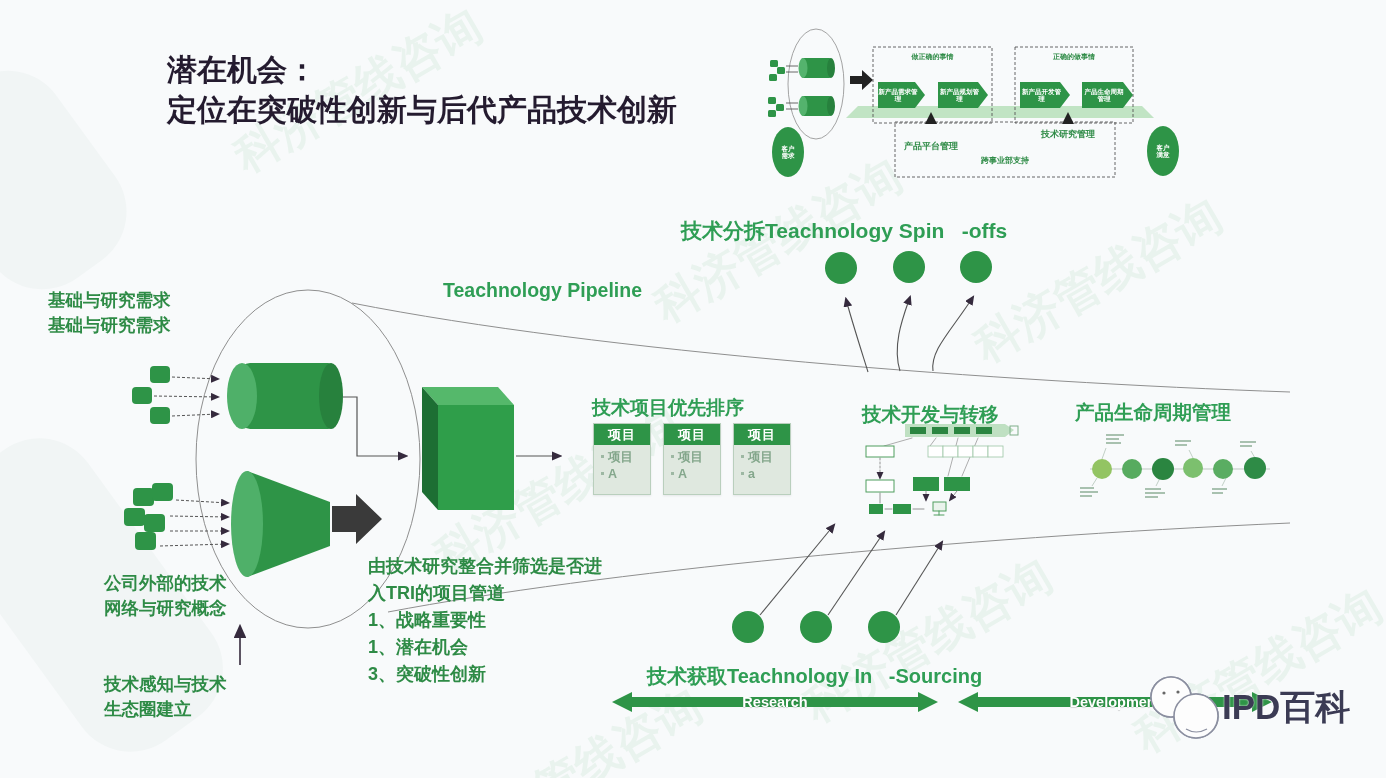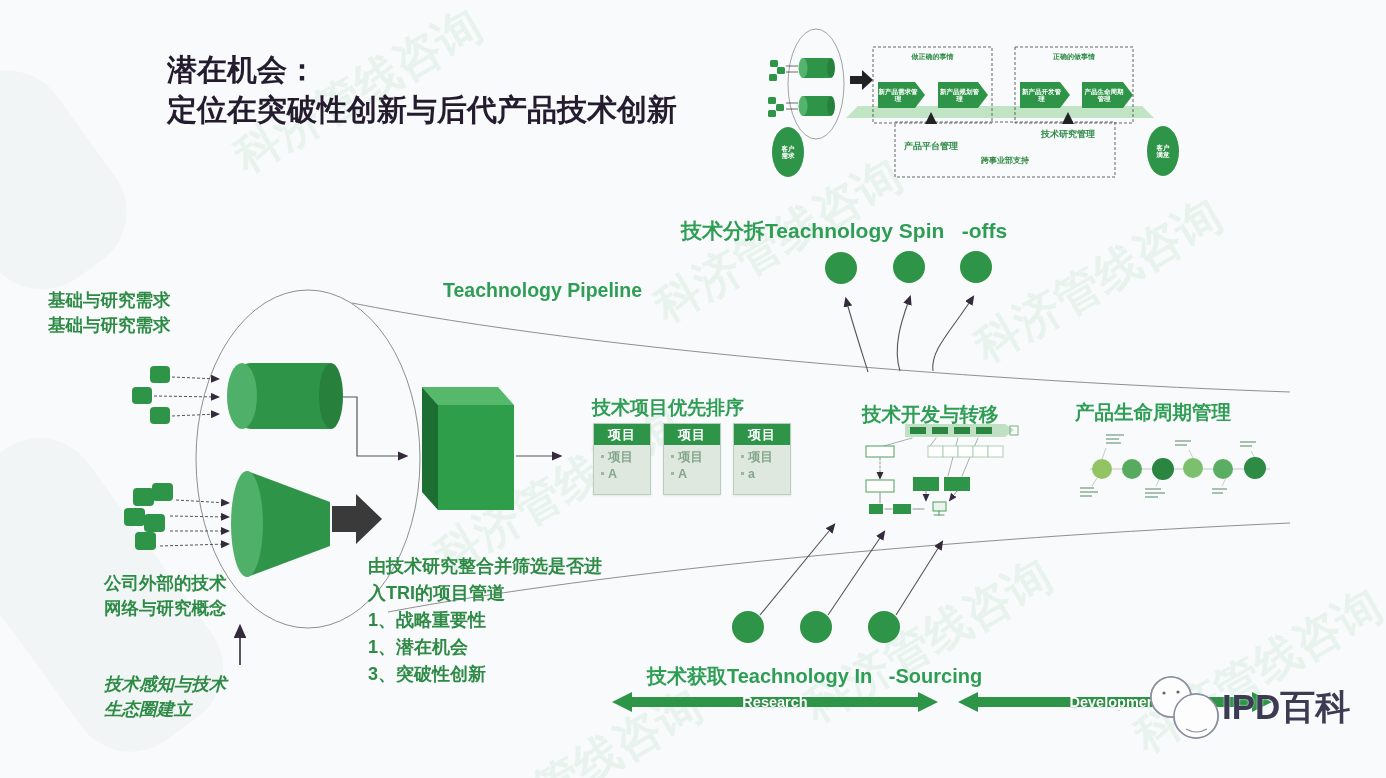--- a/index.html
+++ b/index.html
@@ -301,21 +301,21 @@
     </div>
   <div class="marks" style="left:1212px;top:488px;">
       <i style="width:15px"></i>
       <i style="width:11px"></i>
     </div>
 
   <div class="abs gh-dk" style="left:104px;top:571px;font-size:17.5px;line-height:25px;">
     <div>公司外部的技术</div>
     <div>网络与研究概念</div>
   </div>
-  <div class="abs gh-dk" style="left:104px;top:672px;font-size:17.5px;line-height:25px;font-style:italic;">
+  <div class="abs gh-dk" style="left:104px;top:672px;font-size:17.5px;line-height:25px;">
     <div>技术感知与技术</div>
     <div>生态圈建立</div>
   </div>
 
   <div class="abs gh-dk" style="left:368px;top:553px;font-size:18px;line-height:27px;">
     <div>由技术研究整合并筛选是否进</div>
     <div>入TRI的项目管道</div>
     <div>1、战略重要性</div>
     <div>1、潜在机会</div>
     <div>3、突破性创新</div>

